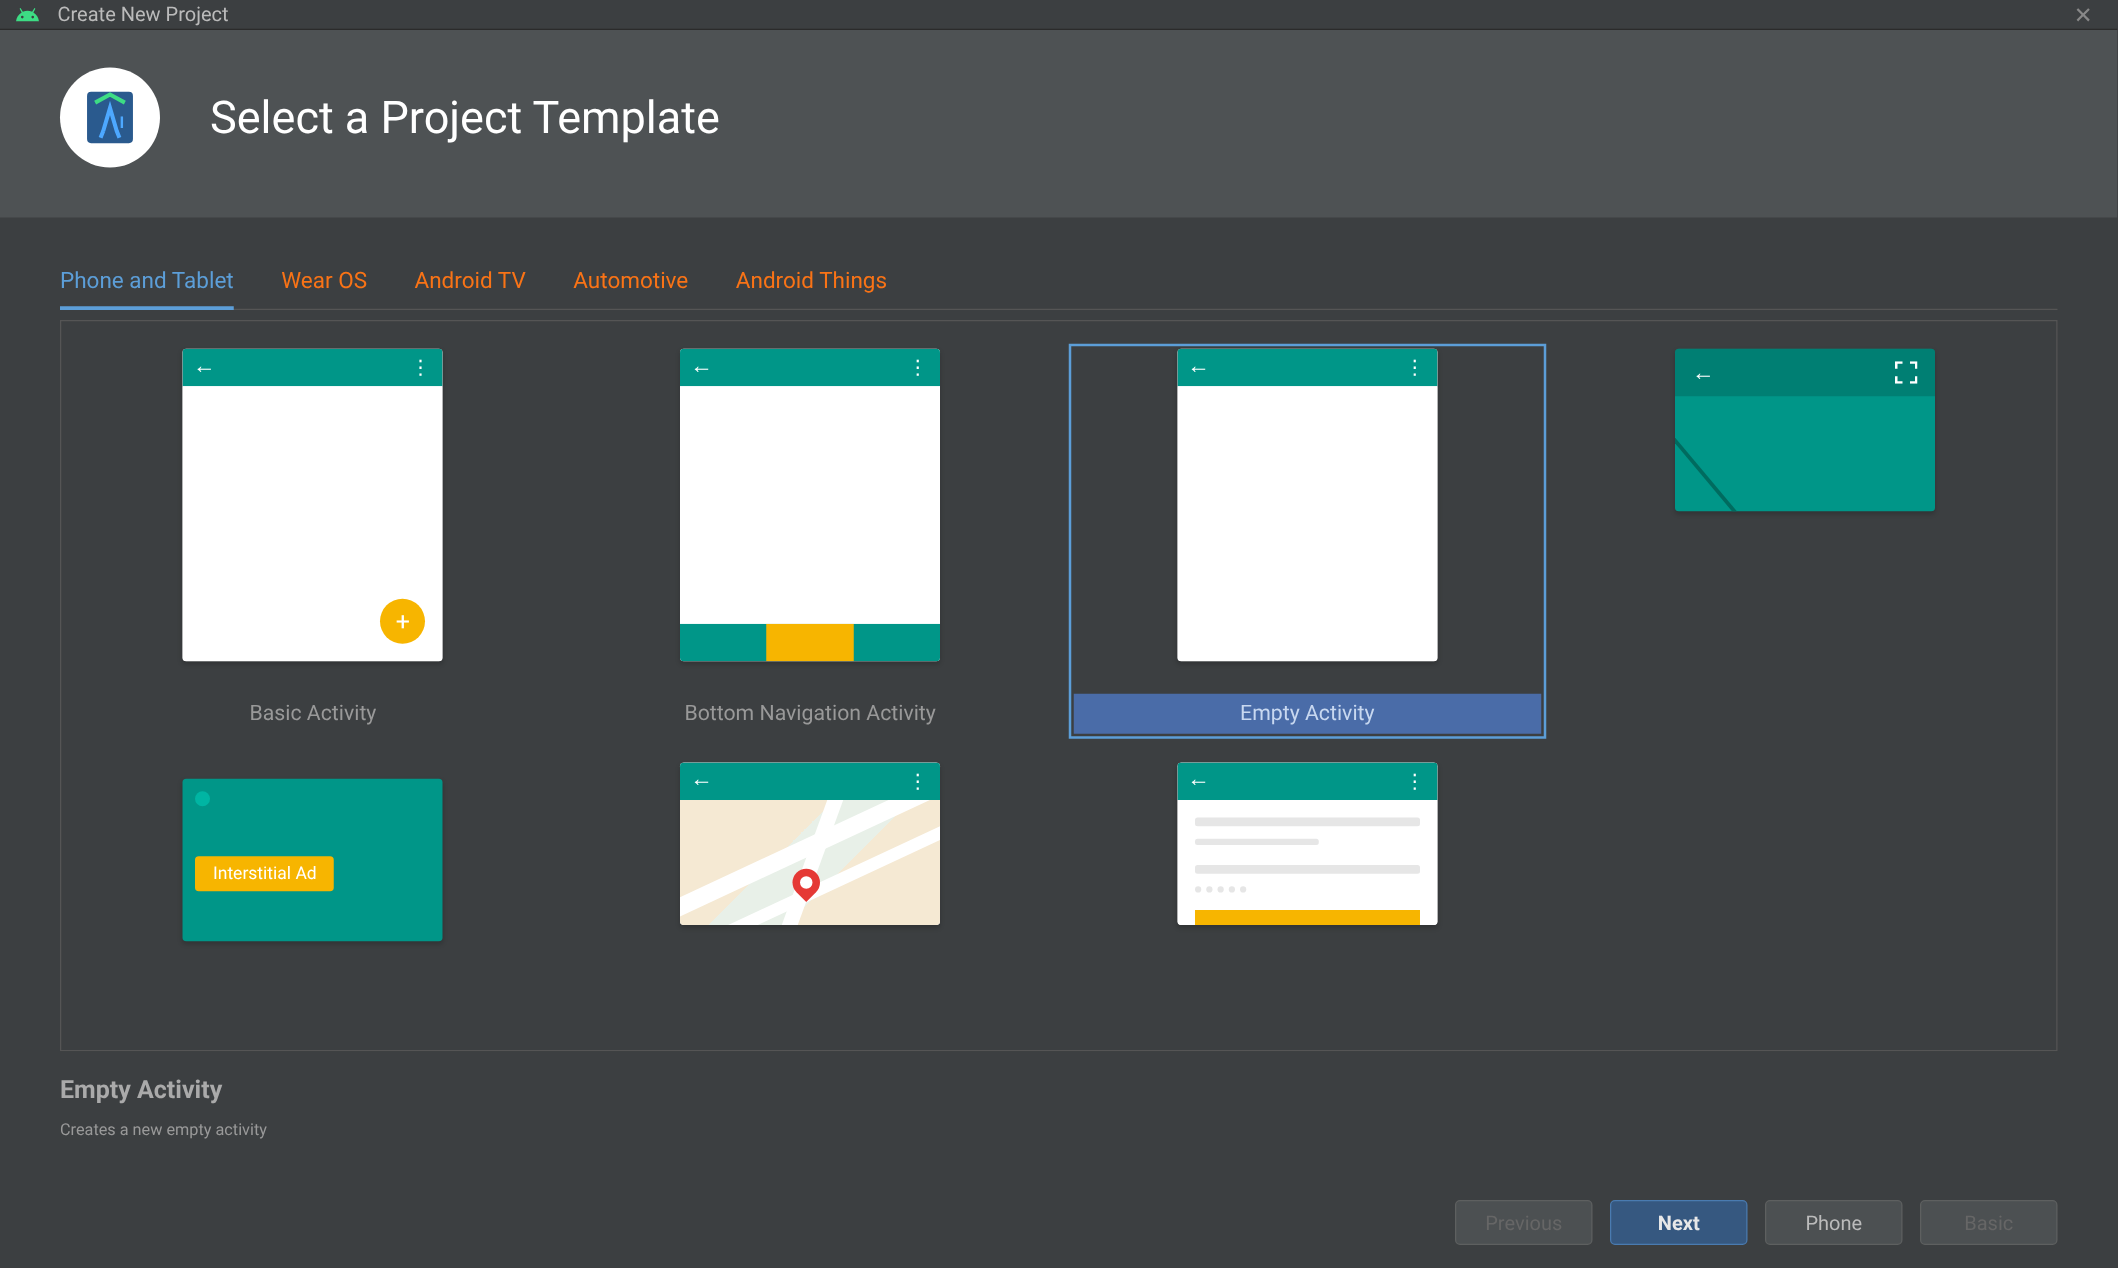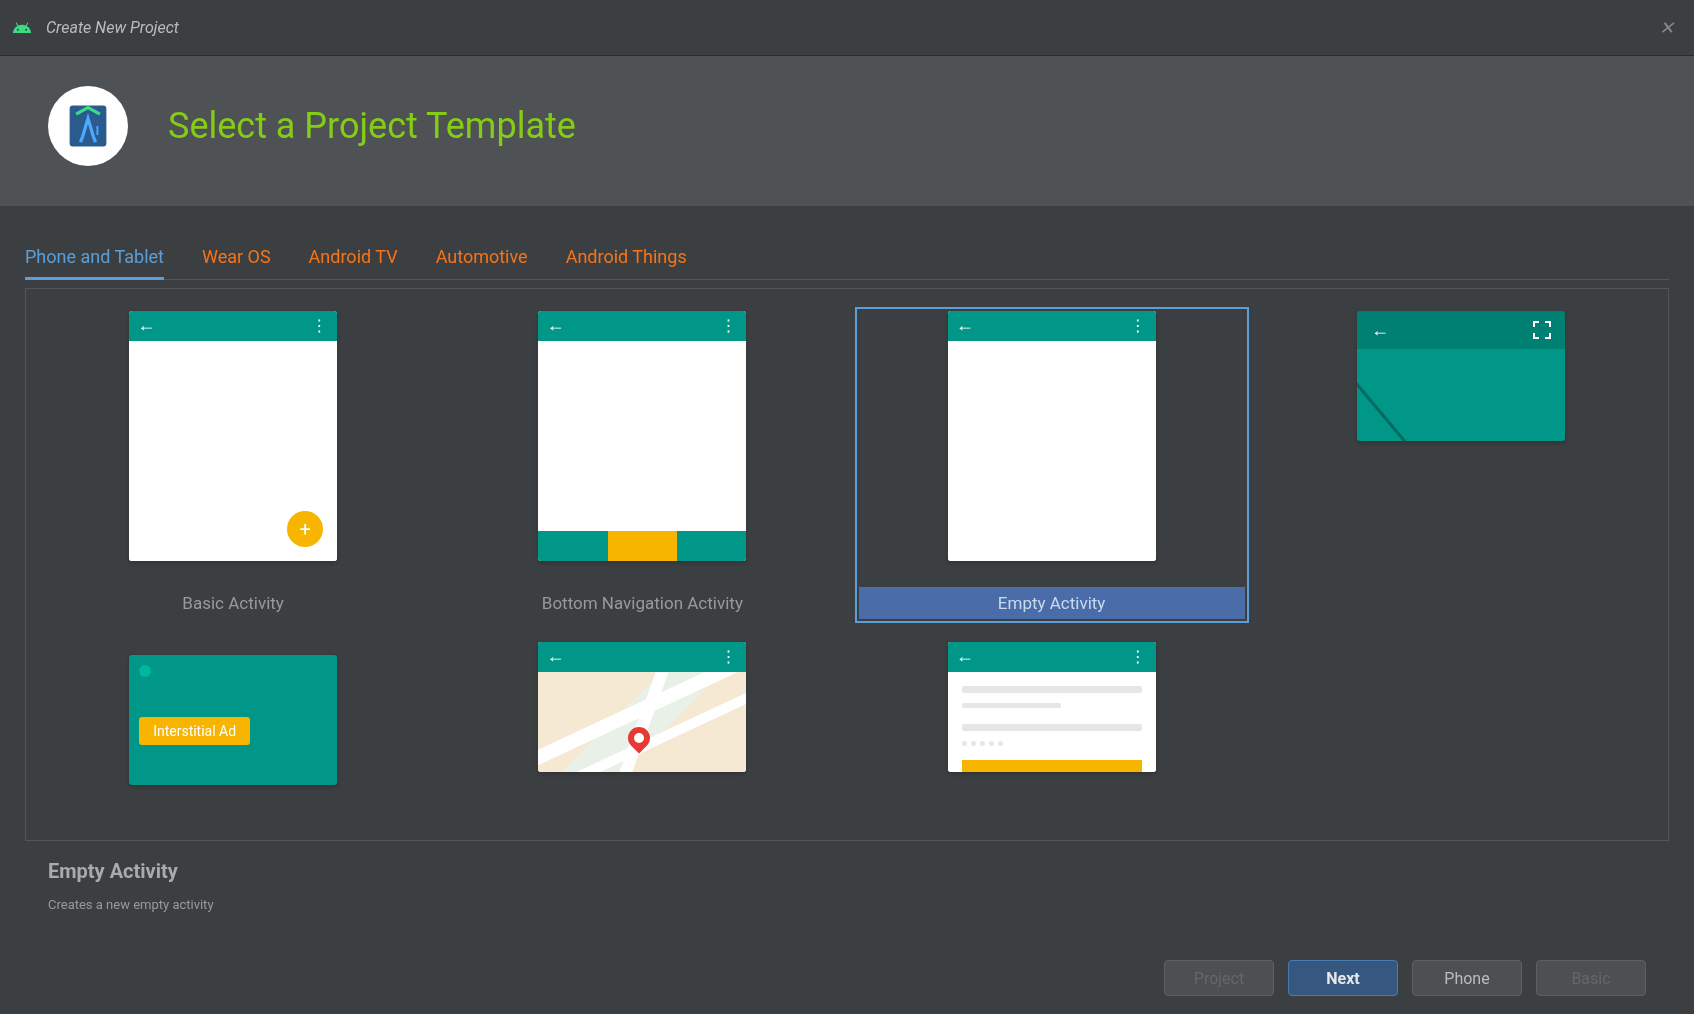--- a/index.html
+++ b/index.html
@@ -11,27 +11,26 @@
     body {
       background: #3c3f41;
       color: #bbbbbb;
       width: 1694px;
       height: 1014px;
       overflow: hidden;
       display: flex;
       flex-direction: column;
     }
     .titlebar {
-      height: 56px;
+      height: 24px;
       background: #3c3f41;
       display: flex;
       align-items: center;
       padding: 0 12px;
       border-bottom: 1px solid #2b2b2b;
-      font-style: italic;
     }
     .android-icon {
       width: 20px;
       height: 20px;
       margin-right: 14px;
     }
     .titlebar-text {
       font-size: 16px;
       color: #bbbbbb;
       flex: 1;
@@ -53,26 +52,26 @@
       height: 80px;
       background: #fff;
       border-radius: 50%;
       display: flex;
       align-items: center;
       justify-content: center;
       margin-right: 40px;
     }
     .header-title {
       font-size: 36px;
-      color: #84cc16;
+      color: #ffffff;
       font-weight: 400;
     }
     .content {
       flex: 1;
-      padding: 30px 25px 0;
+      padding: 30px 48px 0;
       display: flex;
       flex-direction: column;
       overflow: hidden;
     }
     .tabs {
       display: flex;
       gap: 38px;
       border-bottom: 1px solid #555;
     }
     .tab {
@@ -520,17 +519,17 @@
     </div>
   </div>
 </div>
 
 <div class="description">
   <div class="desc-title">Empty Activity</div>
   <div class="desc-text">Creates a new empty activity</div>
 </div>
 
 <div class="footer">
-  <button class="btn disabled">Project</button>
+  <button class="btn disabled">Previous</button>
   <button class="btn primary">Next</button>
   <button class="btn">Phone</button>
   <button class="btn disabled">Basic</button>
 </div>
 
 </body></html>

